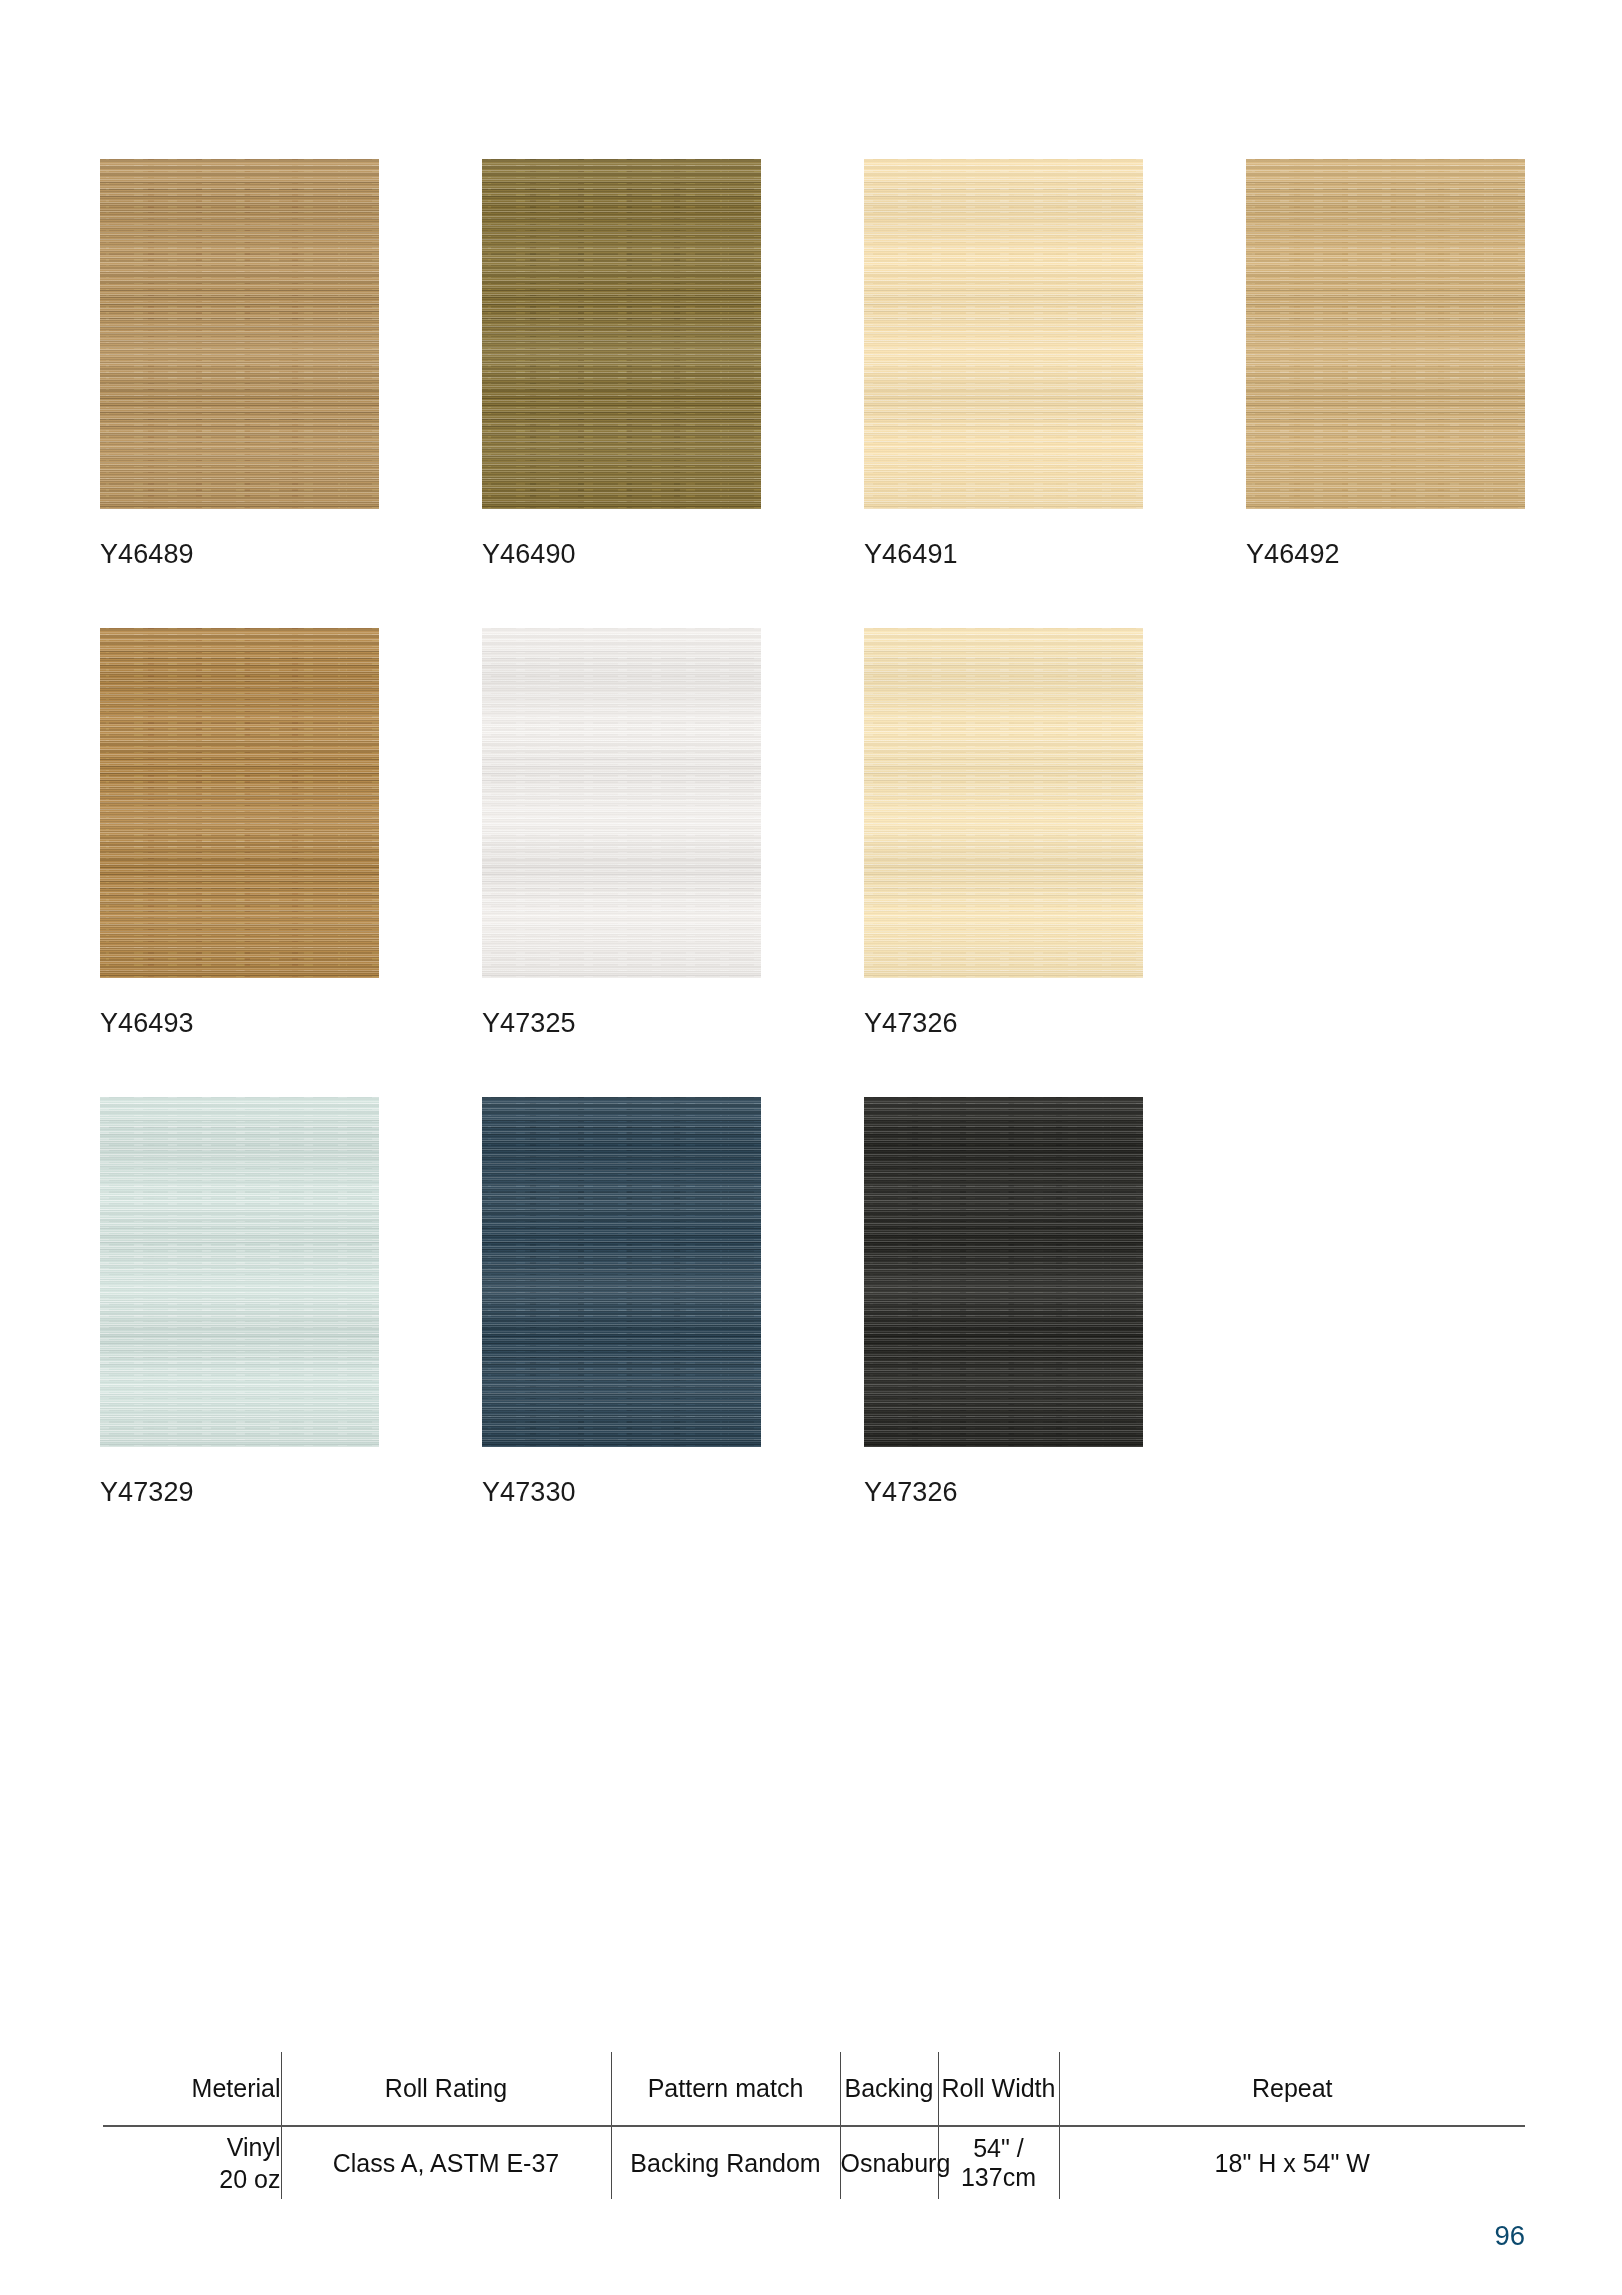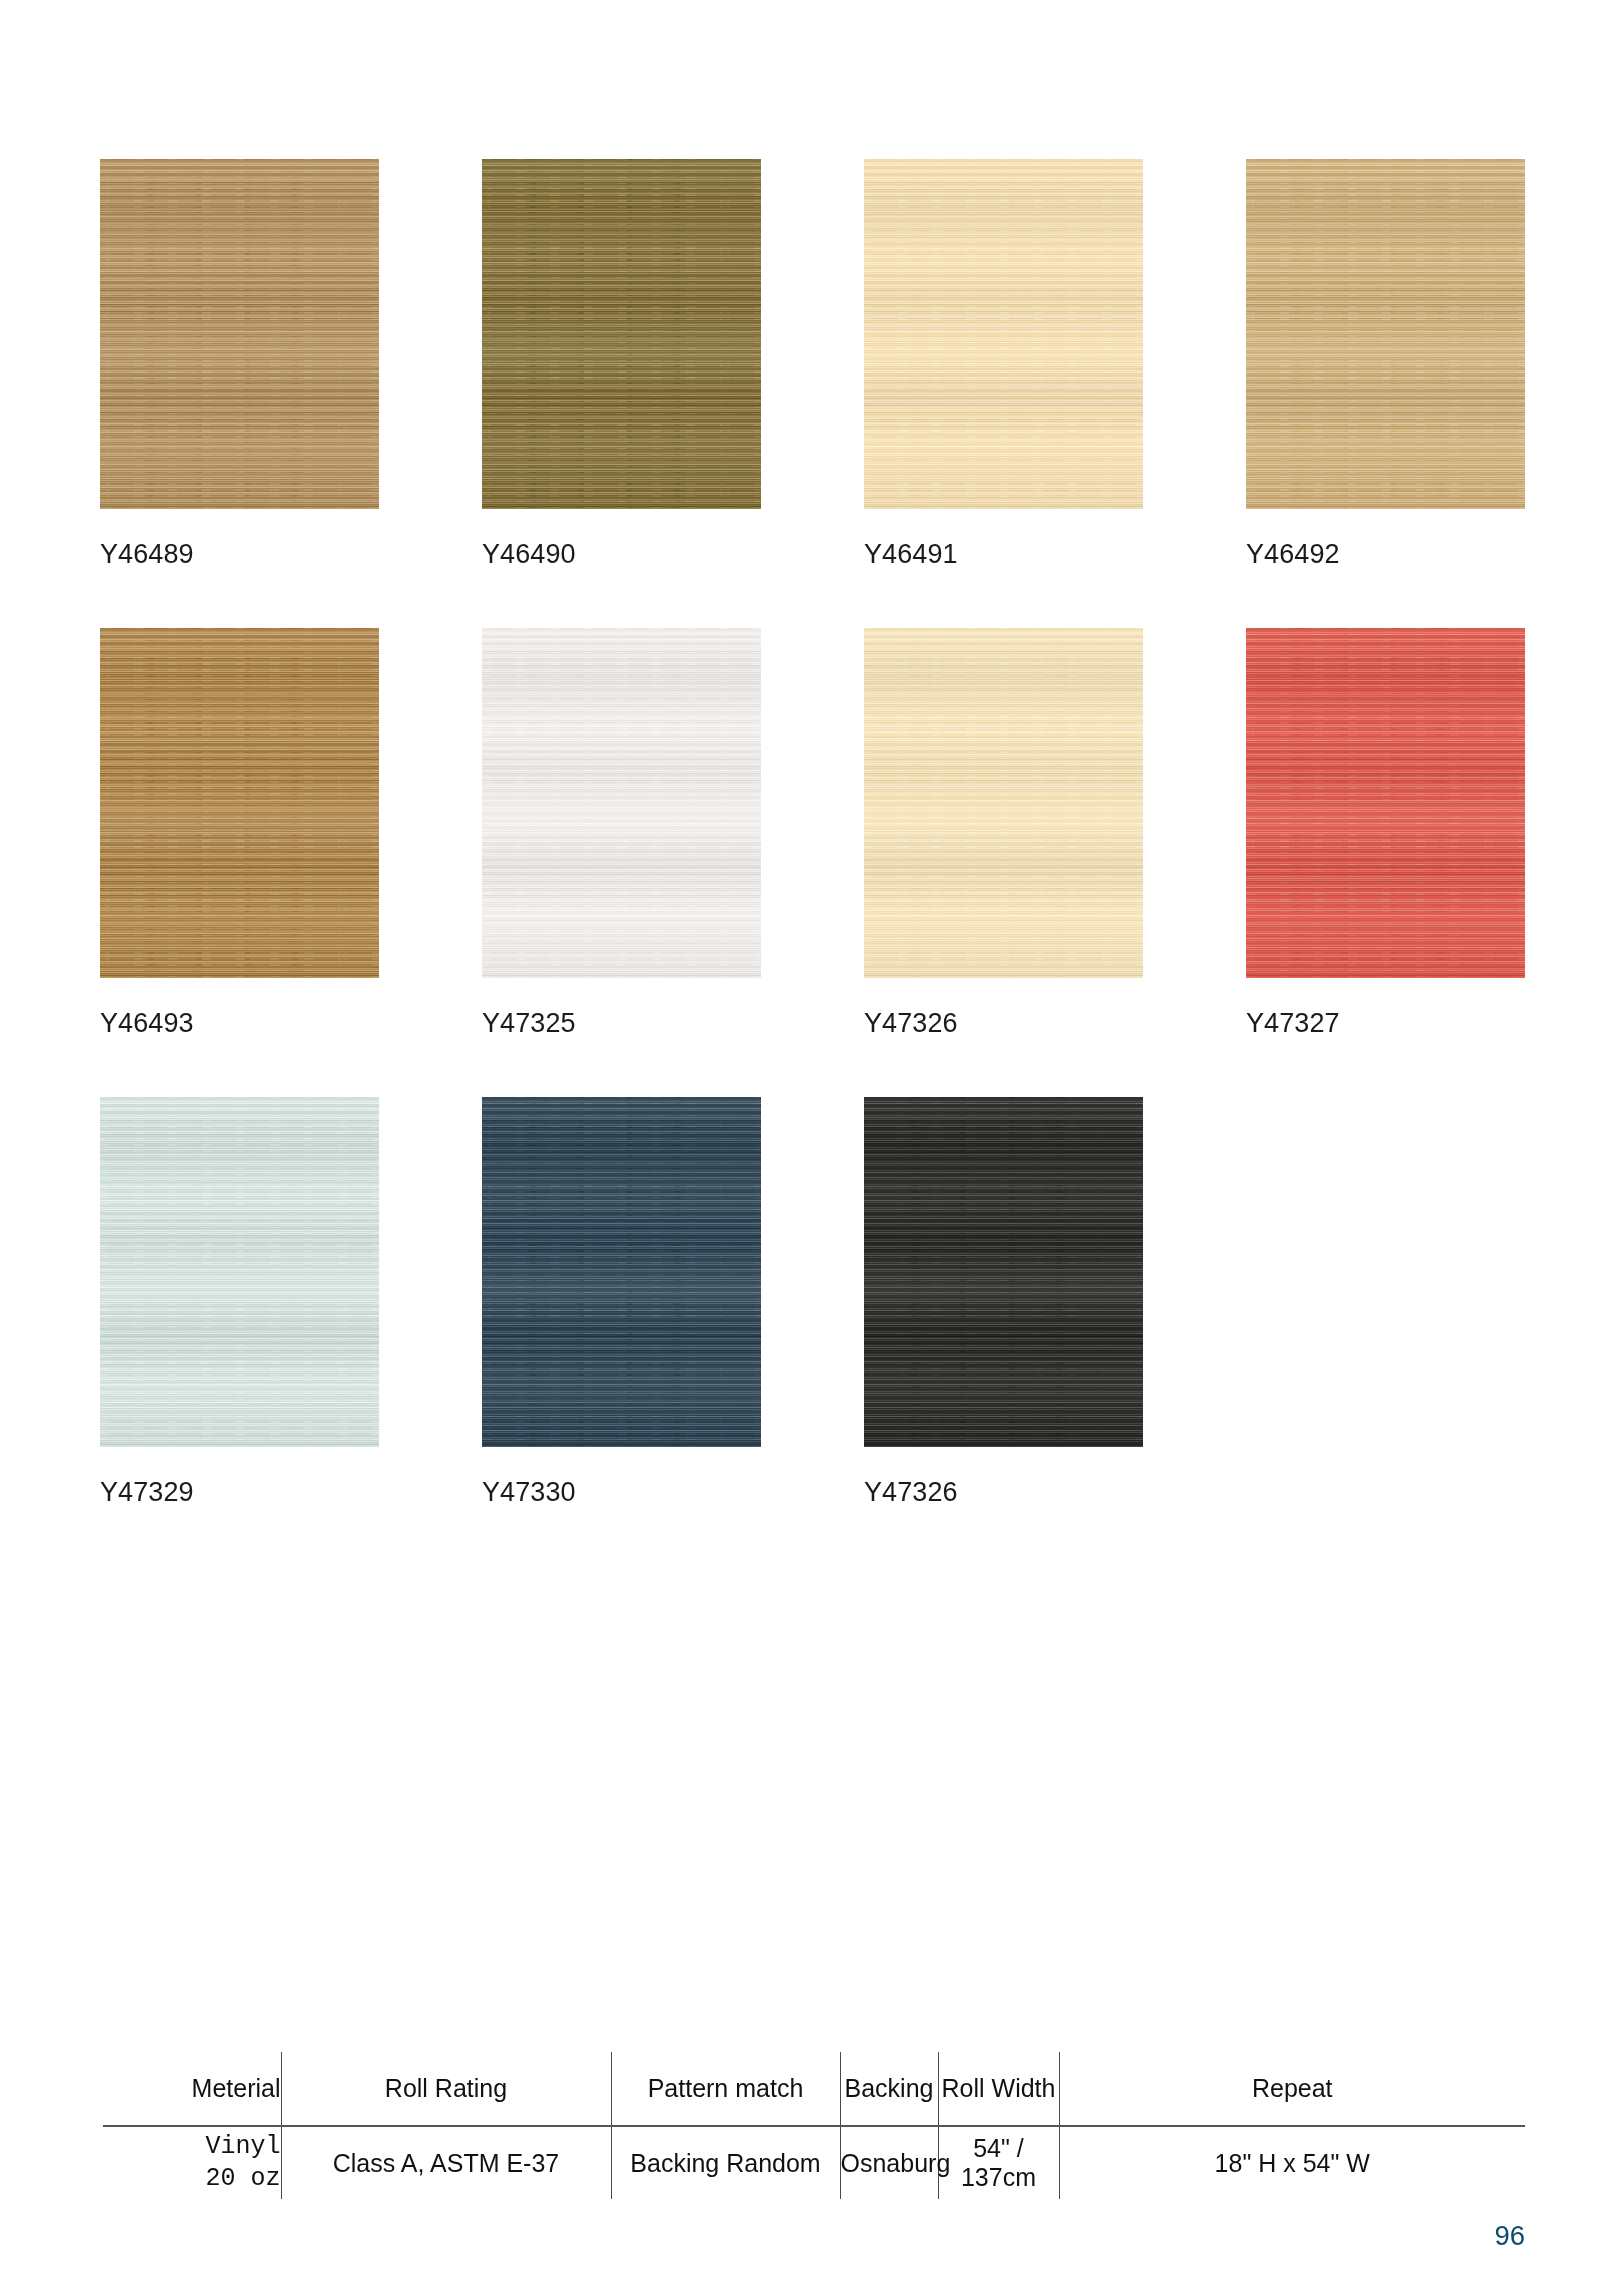--- a/index.html
+++ b/index.html
@@ -157,21 +157,20 @@
   }
   #spec-table tr.header-row td {
     height: 73px;
   }
   #spec-table tr.value-row td {
     height: 72px;
     border-top: 2px solid #555555;
   }
   #spec-table td.material-cell {
     line-height: 1.28;
-    font-family: Liberation Mono, monospace;
   }
 
   
   #page-number {
     position: absolute;
     right: 97px;
     top: 2220px;
     font-size: 27.5px;
     color: #0c4a6e;
   }
@@ -219,26 +218,20 @@
       <div class="swatch-chip" style="--base: #F2EFEC; --lt: 0.45; --dk: 0.03; --slub: 0.3; --slubd: 0.035;">
         <div class="band"></div>
       </div>
       <div class="swatch-label">Y47325</div>
     </div>
     <div class="swatch-cell">
       <div class="swatch-chip" style="--base: #FAE6B7; --lt: 0.3; --dk: 0.04; --slub: 0.22; --slubd: 0.045;">
         <div class="band"></div>
       </div>
       <div class="swatch-label">Y47326</div>
-    </div>
-    <div class="swatch-cell">
-      <div class="swatch-chip" style="--base: #E4584A; --lt: 0.17; --dk: 0.08; --slub: 0.15; --slubd: 0.09;">
-        <div class="band"></div>
-      </div>
-      <div class="swatch-label">Y47327</div>
     </div>
   </div>
 
   <div class="swatch-row">
     <div class="swatch-cell">
       <div class="swatch-chip" style="--base: #D4E5DF; --lt: 0.38; --dk: 0.035; --slub: 0.26; --slubd: 0.04;">
         <div class="band"></div>
       </div>
       <div class="swatch-label">Y47329</div>
     </div>

